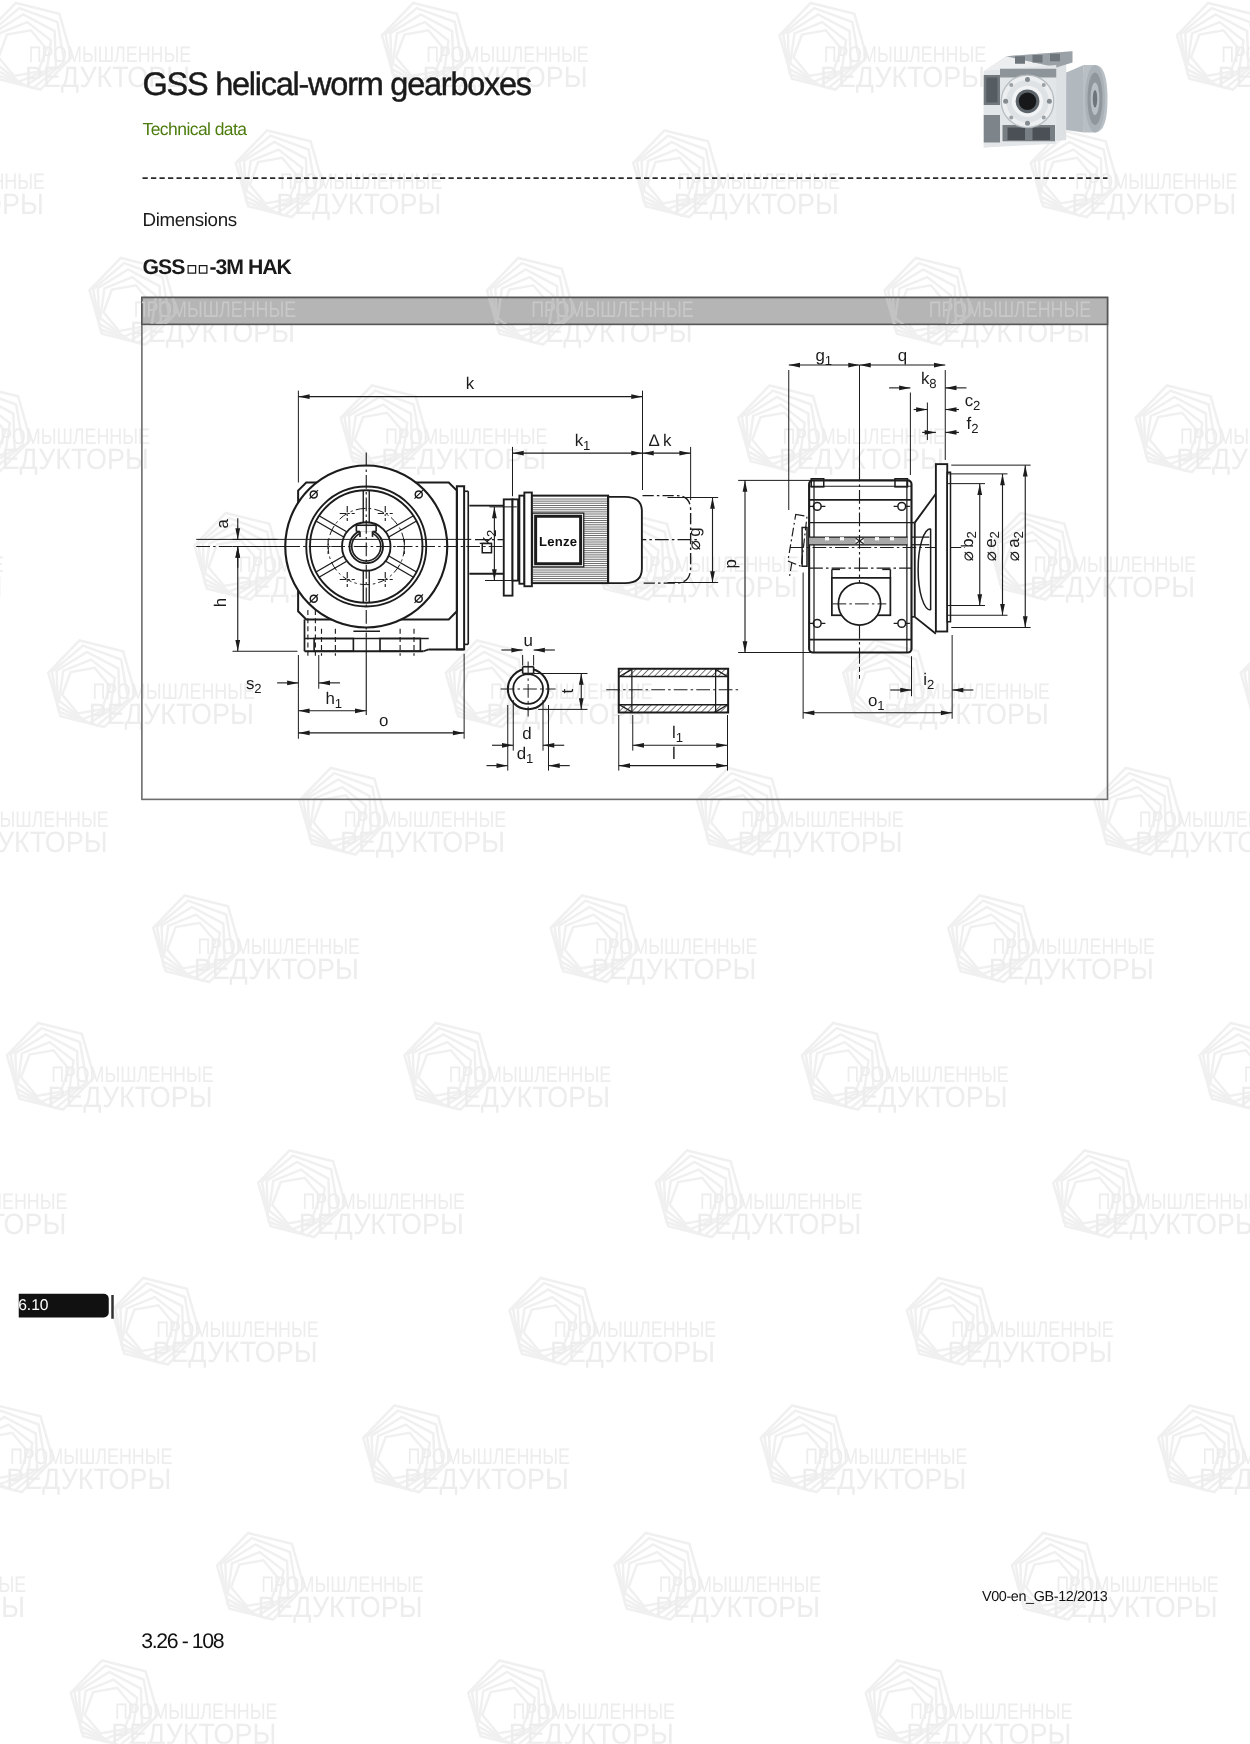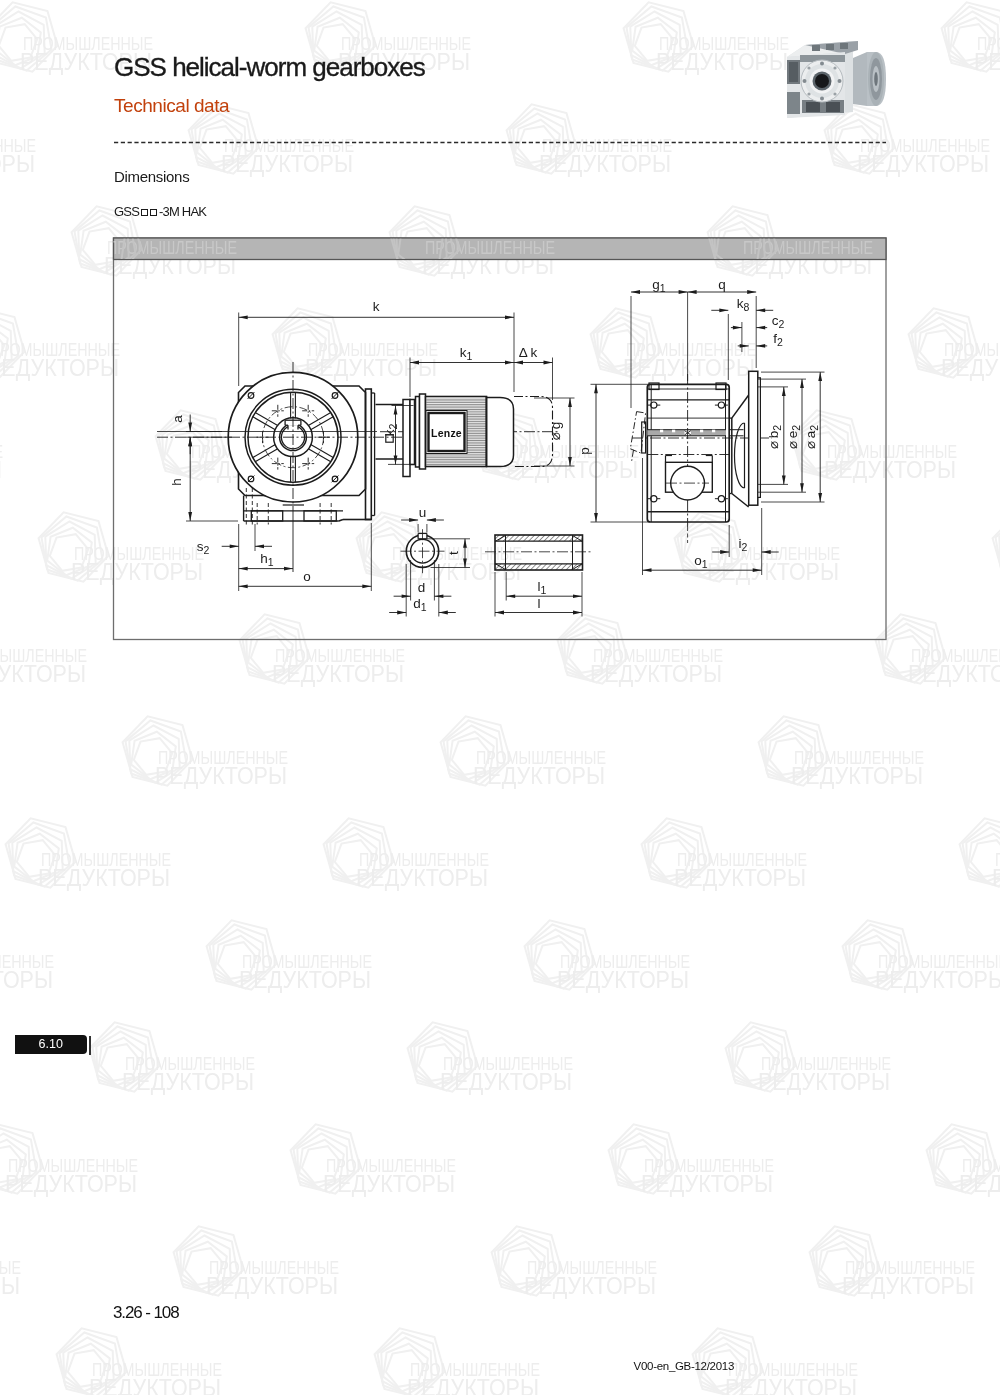--- a/index.html
+++ b/index.html
@@ -74,26 +74,26 @@
 <use href="#wm" x="171" y="1225"></use>
 <use href="#wm" x="489" y="1225"></use>
 <use href="#wm" x="807" y="1225"></use>
 <use href="#wm" x="-264" y="1327"></use>
 <use href="#wm" x="54" y="1327"></use>
 <use href="#wm" x="372" y="1327"></use>
 <use href="#wm" x="690" y="1327"></use>
 </svg>
 
 <div class="abs" style="left:114px;top:53.5px;font-size:26px;color:#1a1a1a;letter-spacing:-1px;line-height:1;-webkit-text-stroke:0.35px #1a1a1a">GSS helical-worm gearboxes</div>
-<div class="abs" style="left:114px;top:95px;font-size:19px;color:#c2410c;letter-spacing:-0.45px;line-height:1.2">Technical data</div>
+<div class="abs" style="left:114px;top:95px;font-size:14px;color:#4d7c0f;letter-spacing:-0.45px;line-height:1.2">Technical data</div>
 <svg class="abs" style="left:0;top:0" width="1000" height="200" viewBox="0 0 1000 200">
  <line x1="114" y1="142.5" x2="886" y2="142.5" stroke="#2a2a2a" stroke-width="1.4" stroke-dasharray="4.2 2.6"></line>
 </svg>
 <div class="abs" style="left:114px;top:168px;font-size:15px;font-weight:normal;color:#1a1a1a;letter-spacing:-0.3px">Dimensions</div>
-<div class="abs" style="left:114px;top:204px;font-size:13px;font-weight:normal;color:#1a1a1a;letter-spacing:-0.8px">GSS<span style="display:inline-block;width:7px;height:7px;border:1.2px solid #1a1a1a;margin:0 1px 0 2px"></span><span style="display:inline-block;width:7px;height:7px;border:1.2px solid #1a1a1a;margin:0 2px 0 1px"></span>-3M HAK</div>
+<div class="abs" style="left:114px;top:204px;font-size:17px;font-weight:bold;color:#1a1a1a;letter-spacing:-0.8px">GSS<span style="display:inline-block;width:7px;height:7px;border:1.2px solid #1a1a1a;margin:0 1px 0 2px"></span><span style="display:inline-block;width:7px;height:7px;border:1.2px solid #1a1a1a;margin:0 2px 0 1px"></span>-3M HAK</div>
 
 <svg class="abs" style="left:0;top:0" width="1000" height="1395" viewBox="0 0 1000 1395">
  <defs>
   <pattern id="hat" patternUnits="userSpaceOnUse" width="3.6" height="3.6" patternTransform="rotate(45)">
     <line x1="0" y1="0" x2="0" y2="3.6" stroke="#2a2a2a" stroke-width="1.0"></line>
   </pattern>
  </defs>
  <rect x="113.5" y="238" width="772.5" height="401.5" fill="none" stroke="#6e6e6e" stroke-width="1.3"></rect>
  <rect x="113.5" y="238" width="772.5" height="21.5" fill="#b5b5b5" stroke="#565656" stroke-width="1.3"></rect>
  <clipPath id="barclip">
@@ -515,18 +515,18 @@
 <polygon points="506.2,596.2 515.2,594.4 515.2,598.1" fill="#1c1c1c"></polygon>
 <polygon points="582.0,596.2 573.0,598.1 573.0,594.4" fill="#1c1c1c"></polygon>
 <text x="542" y="590.5" font-size="13.5" fill="#1c1c1c" text-anchor="middle">l<tspan font-size="10.5" dy="3">1</tspan></text>
 <line x1="495.0" y1="612.5" x2="582.0" y2="612.5" stroke="#1c1c1c" stroke-width="0.9" stroke-linecap="butt"></line>
 <polygon points="495.0,612.5 504.0,610.6 504.0,614.4" fill="#1c1c1c"></polygon>
 <polygon points="582.0,612.5 573.0,614.4 573.0,610.6" fill="#1c1c1c"></polygon>
 <text x="539" y="607.5" font-size="13.5" fill="#1c1c1c" text-anchor="middle">l</text>
 </svg>
 
 <div class="abs" style="left:14.5px;top:1035px;width:72.5px;height:18.5px;background:#111;border-radius:0 4px 4px 0"></div>
-<div class="abs" style="left:14.5px;top:1035px;width:72.5px;height:18.5px;color:#fff;font-size:12.5px;text-align:center;line-height:18.5px">6.10</div>
+<div class="abs" style="left:14.5px;top:1035px;width:72.5px;height:18.5px;color:#fff;font-size:12.5px;text-align:left;line-height:18.5px">6.10</div>
 <div class="abs" style="left:89px;top:1036px;width:1.5px;height:18.5px;background:#333"></div>
 
 <div class="abs" style="left:113px;top:1303.5px;font-size:17px;letter-spacing:-1.1px;color:#111;line-height:1">3.26 - 108</div>
-<div class="abs" style="left:0;top:1361px;width:734px;text-align:right;font-size:11.5px;letter-spacing:-0.3px;color:#111;line-height:1">V00-en_GB-12/2013</div>
+<div class="abs" style="left:0;top:1273px;width:886px;text-align:right;font-size:11.5px;letter-spacing:-0.3px;color:#111;line-height:1">V00-en_GB-12/2013</div>
 </div>
 
 </body></html>

